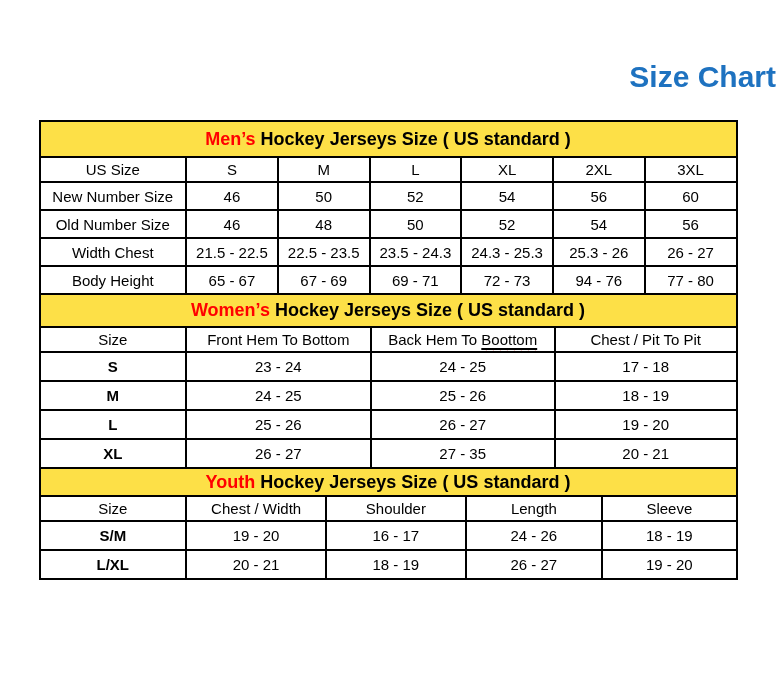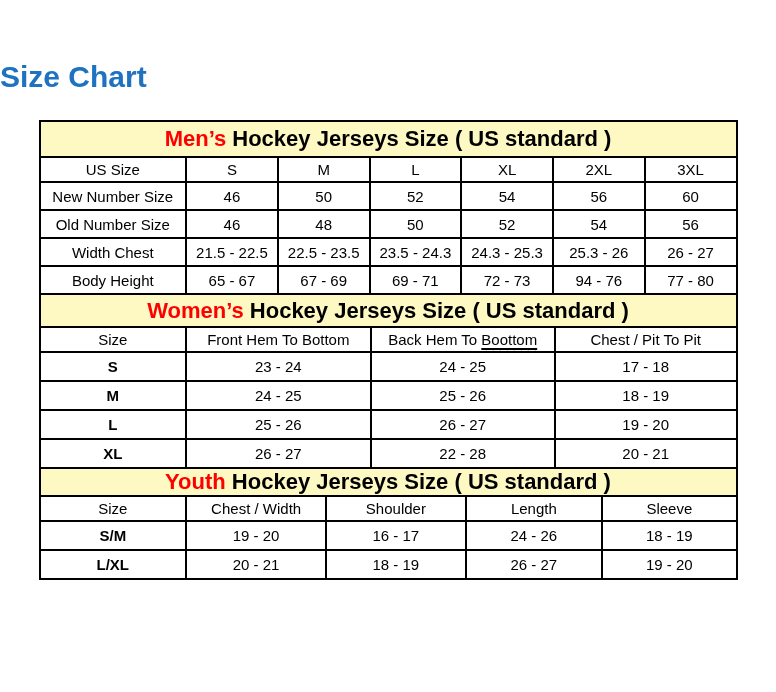--- a/index.html
+++ b/index.html
@@ -5,21 +5,21 @@
   html, body {
     margin: 0; padding: 0;
     width: 776px; height: 692px;
     background: #ffffff;
     font-family: "Liberation Sans", sans-serif;
     color: #000;
     overflow: hidden;
   }
   .page-title {
     margin: 56px 0 0 0;
-    text-align: left;
+    text-align: right;
     font-size: 30px;
     line-height: 42px;
     font-weight: bold;
     color: #1e72c0;
     letter-spacing: 0px;
   }
   .chart-wrap {
     width: 699px;
     margin: 22px auto 0 auto;
   }
@@ -33,23 +33,23 @@
   td {
     border: 2px solid #000;
     text-align: center;
     vertical-align: middle;
     padding: 0 2px;
     font-size: 15px;
     overflow: hidden;
     white-space: nowrap;
   }
   .band-cell {
-    background: #fef9c3;
+    background: #fde047;
     font-weight: bold;
-    font-size: 22px;
+    font-size: 18px;
   }
   .men   .band-cell { height: 34px; }
   .women .band-cell { height: 31px; }
   .youth .band-cell { height: 26px; }
   .accent-word { color: #ff0000; }
   .header-cell { font-weight: normal; height: 23px; }
   .men   .value-row td { height: 26px; }
   .women .value-row td { height: 27px; }
   .youth .value-row td { height: 27px; }
   .label-bold { font-weight: bold; }
@@ -165,21 +165,21 @@
     </tr>
     <tr class="value-row">
       <td class="label-bold">L</td>
       <td>25 - 26</td>
       <td>26 - 27</td>
       <td>19 - 20</td>
     </tr>
     <tr class="value-row">
       <td class="label-bold">XL</td>
       <td>26 - 27</td>
-      <td>22 - 28</td>
+      <td>27 - 35</td>
       <td>20 - 21</td>
     </tr>
   </tbody>
     </table>
 
   <table class="size-table youth">
     <colgroup>
       <col style="width:21.03%">
         <col style="width:20.10%">
         <col style="width:20.00%">

